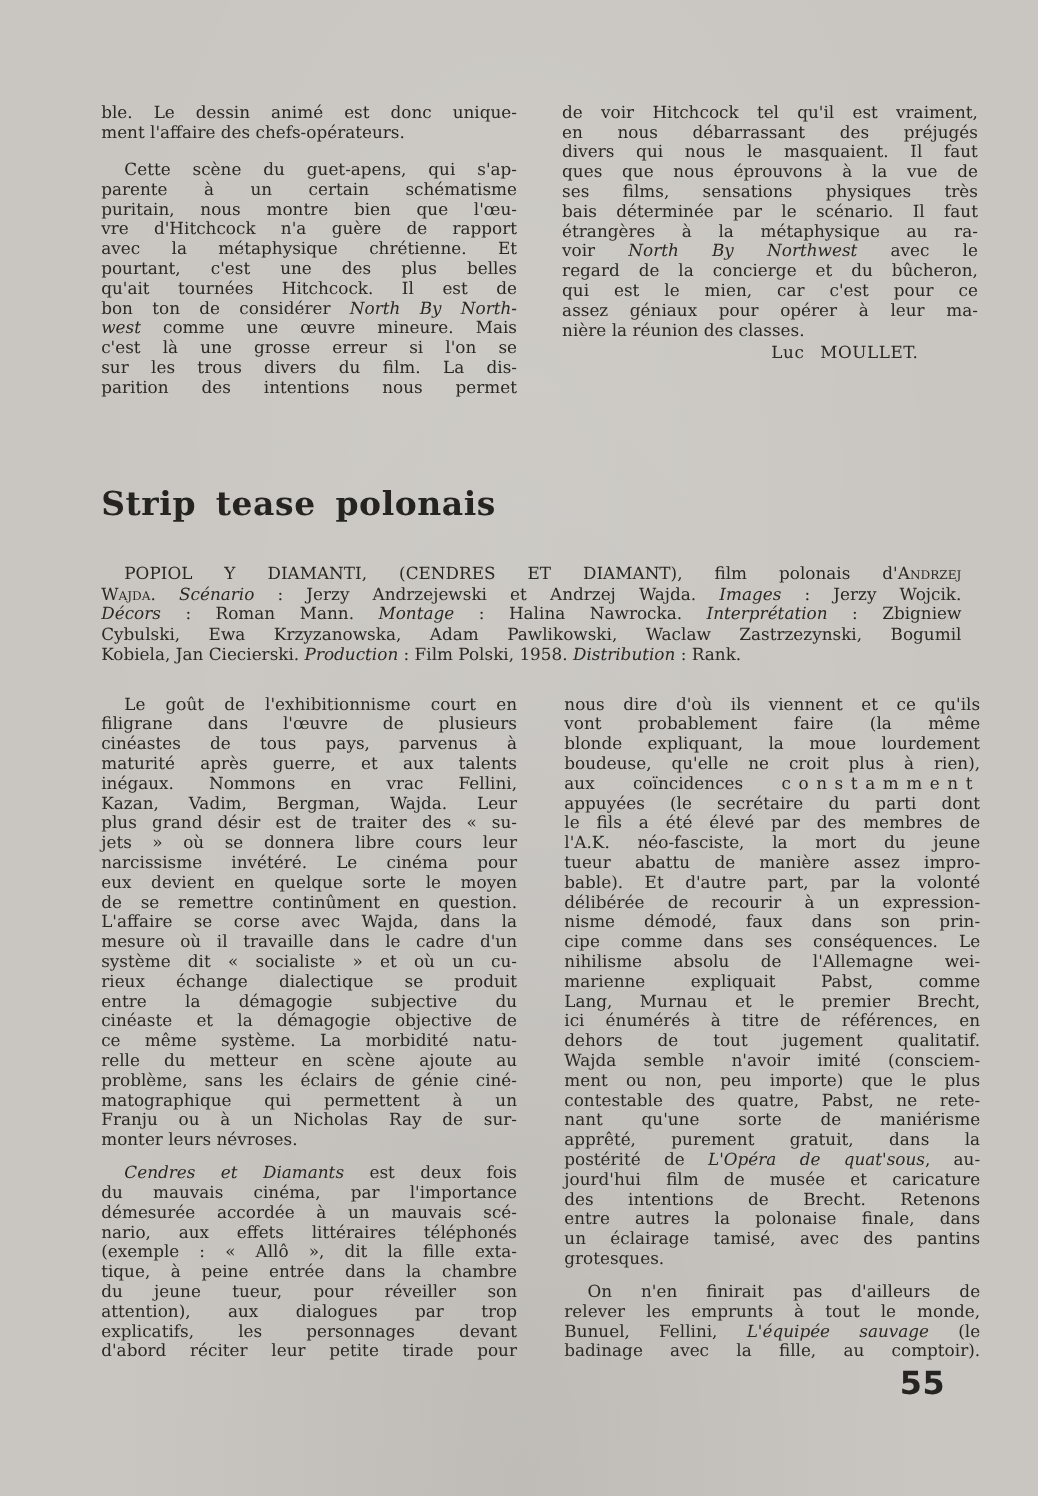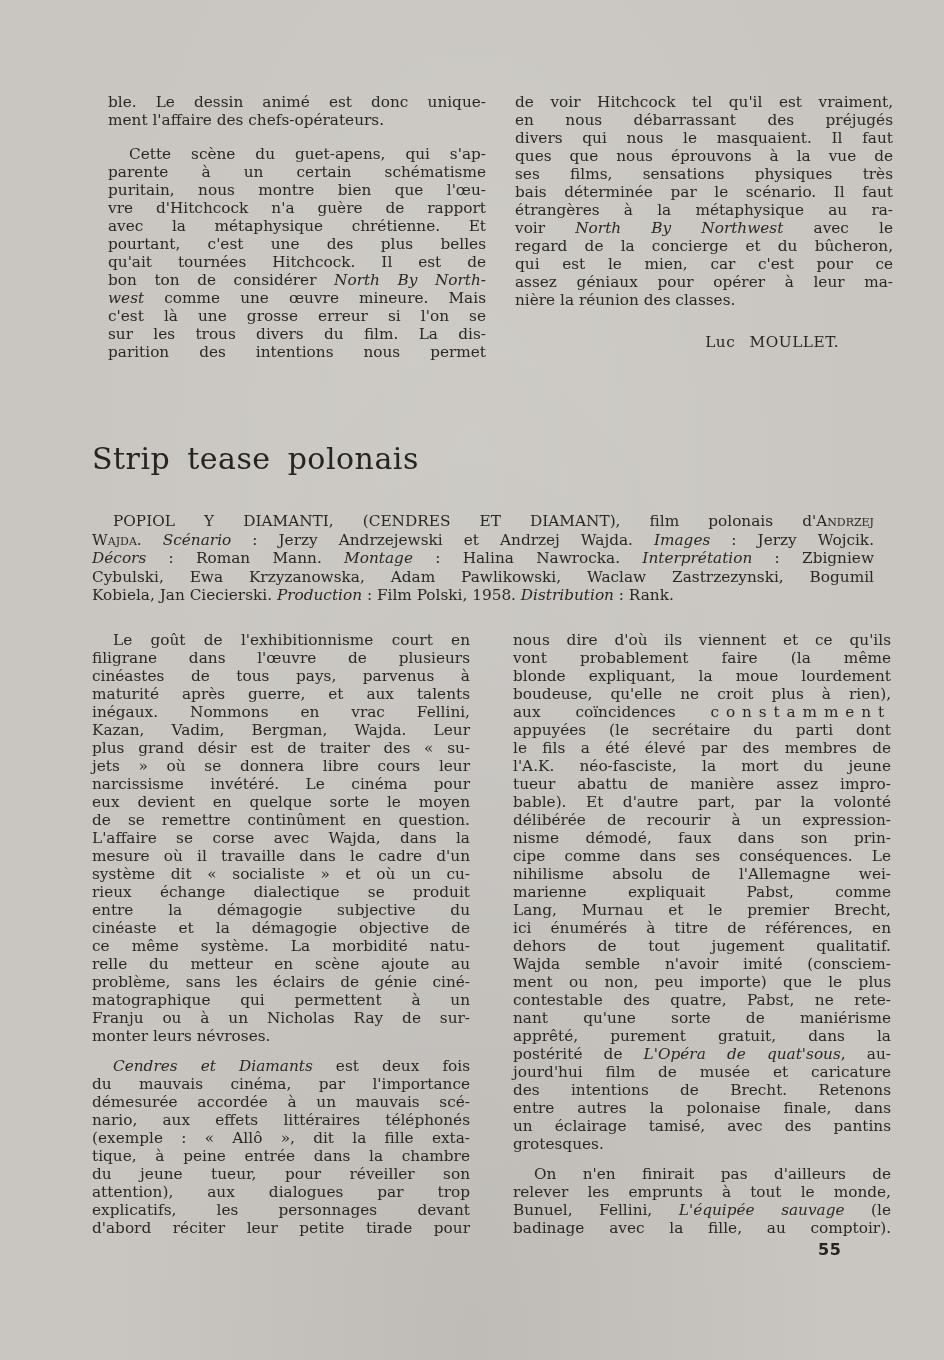--- a/index.html
+++ b/index.html
@@ -10,42 +10,42 @@
     color:#2b2824;
     overflow:hidden;
   }
   .paper{
     position:absolute;inset:0;
     background:
       radial-gradient(ellipse at 50% 35%, rgba(255,255,255,0.10), rgba(0,0,0,0.00) 60%),
       radial-gradient(ellipse at 50% 100%, rgba(0,0,0,0.05), rgba(0,0,0,0.00) 55%),
       #c9c6c1;
   }
-  .top-article{position:absolute;top:93px;left:108px;width:782px;display:flex;gap:29px;}
+  .top-article{position:absolute;top:93px;left:92px;width:782px;display:flex;gap:41px;}
   .main-article{position:absolute;top:631px;left:92px;width:782px;display:flex;gap:43px;}
   .col{width:378px;flex:0 0 378px;}
   .line{font-size:15.3px;line-height:18px;white-space:normal;}
   .j{text-align:justify;text-align-last:justify;}
   .ind{text-indent:21px;}
   .gap{margin-top:12px;}
   .gap-lg{margin-top:16px;}
   .i{font-style:italic;}
   .sc{font-variant:small-caps;}
   .ls{letter-spacing:0.45em;}
-  .sig{text-align:right;padding-right:54px;margin-top:24px;word-spacing:9px;letter-spacing:0.5px;}
+  .sig{text-align:right;padding-right:54px;margin-top:2px;word-spacing:9px;letter-spacing:0.5px;}
   .heading{
     position:absolute;top:441px;left:92px;
-    font-size:30px;font-weight:normal;letter-spacing:0.5px;word-spacing:7px;
+    font-size:30px;font-weight:bold;letter-spacing:0.5px;word-spacing:7px;
     color:#262420;
   }
   .credits{position:absolute;top:512px;left:92px;width:782px;}
   .credits .line{line-height:18.6px;}
   .page-number{
     position:absolute;top:1240px;left:818px;
-    font-family:"DejaVu Sans", sans-serif;font-weight:bold;font-size:16px;
+    font-family:"DejaVu Sans", sans-serif;font-weight:bold;font-size:29px;
     color:#262420;letter-spacing:0.5px;
   }
 </style>
 </head>
 <body>
 
 <div class="paper"></div>
 
 <div class="top-article">
   <div class="col">

